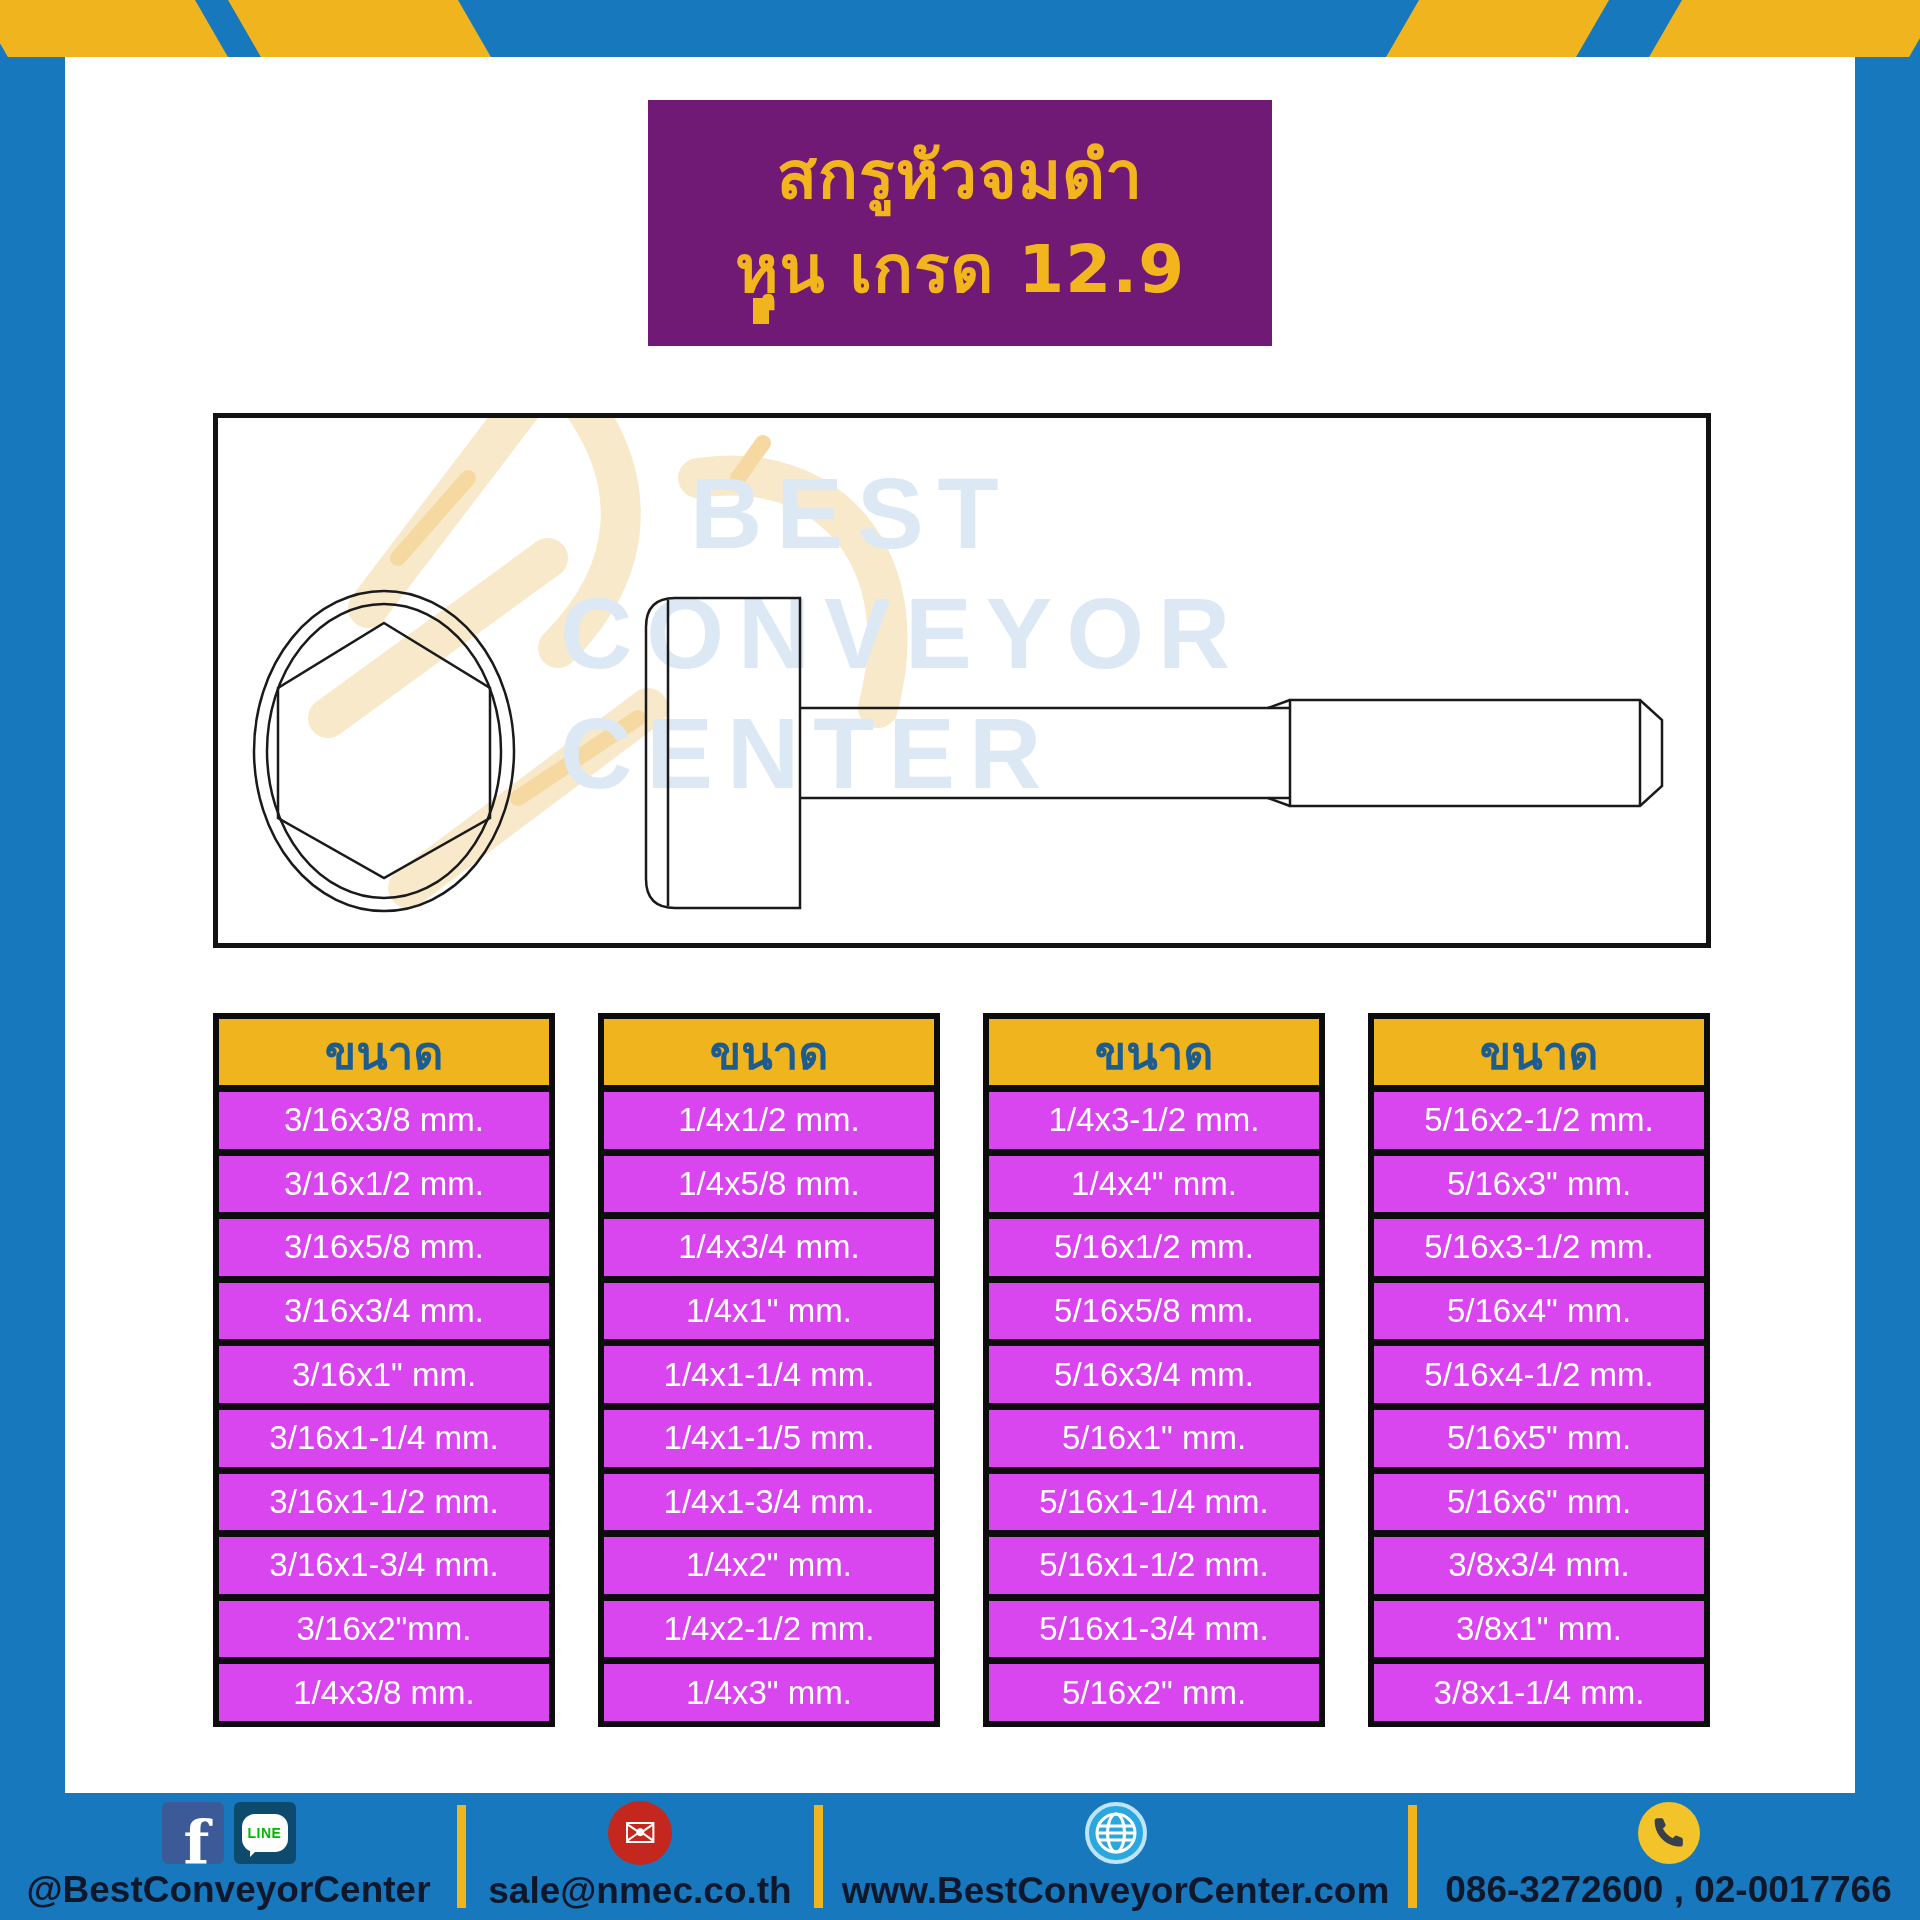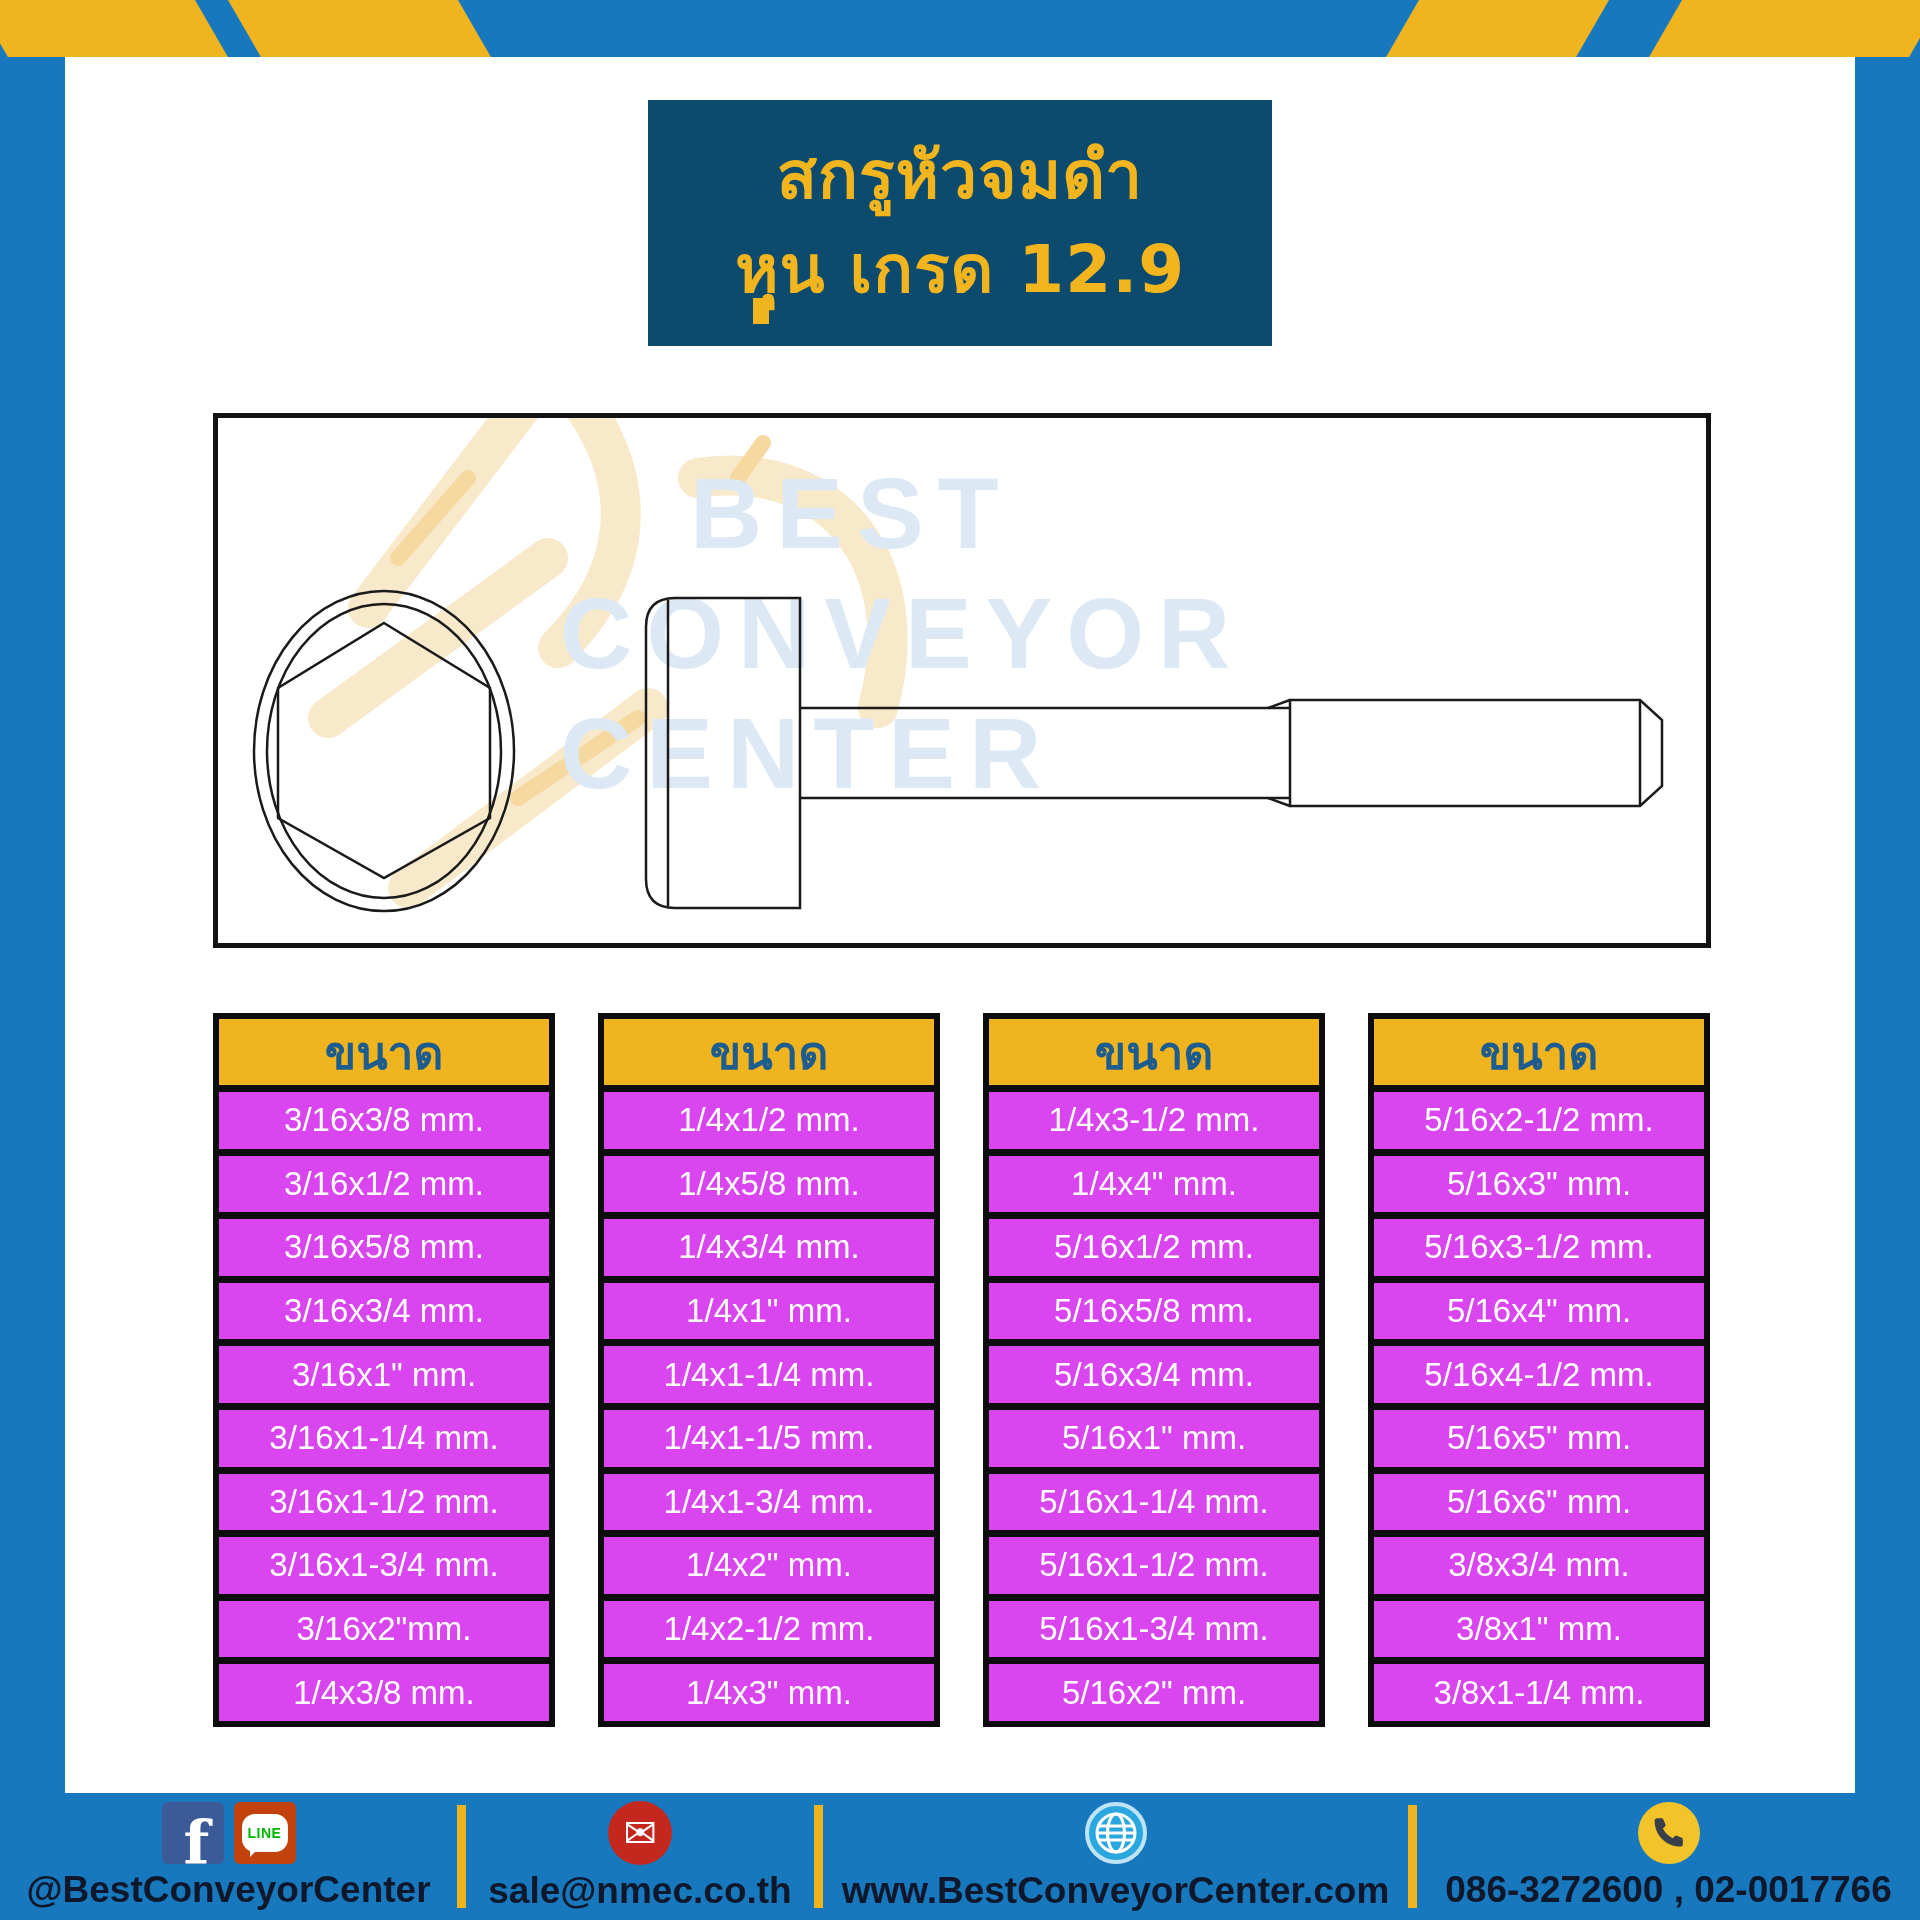--- a/index.html
+++ b/index.html
@@ -10,21 +10,21 @@
   
   .top-band{position:absolute;left:0;top:0;width:1920px;height:57px;background:#1878be;overflow:hidden;}
   .stripe{position:absolute;top:0;height:57px;background:#f0b41e;transform-origin:top left;}
   .stripe.lean-right{transform:skewX(30deg);}
   .stripe.lean-left{transform:skewX(-30deg);}
   .border-left,.border-right{position:absolute;top:57px;width:65px;height:1736px;background:#1878be;}
   .border-left{left:0;}
   .border-right{left:1855px;}
 
   
-  .title-box{position:absolute;left:648px;top:100px;width:624px;height:246px;background:#0c4a6e;
+  .title-box{position:absolute;left:648px;top:100px;width:624px;height:246px;background:#701a75;
              display:flex;flex-direction:column;align-items:center;justify-content:center;}
   .title-line{color:#f2b51d;font-weight:bold;font-size:66px;line-height:1.42;letter-spacing:1px;}
   .logo-fragment{position:absolute;left:753px;top:298px;width:16px;height:26px;background:#f0b41e;z-index:3;}
 
   
   .drawing-box{position:absolute;left:213px;top:405px;width:1488px;height:525px;border:5px solid #121212;
                background:#ffffff;overflow:hidden;margin-top:8px;}
 
   
   .tbl{position:absolute;top:1013px;width:342px;height:714px;background:#0c0c0c;box-sizing:border-box;
@@ -37,21 +37,21 @@
   
   .footer{position:absolute;left:0;top:1793px;width:1920px;height:127px;background:#1878be;
           display:flex;align-items:center;}
   .f-sec{display:flex;flex-direction:column;align-items:center;justify-content:center;gap:5px;height:100%;}
   .f-label{color:#0f172a;font-weight:bold;font-size:37px;white-space:nowrap;}
   .f-divider{flex:none;width:9px;height:103px;background:#f0b41e;}
   .icon-row{display:flex;gap:10px;align-items:center;}
   .fb-icon{width:62px;height:62px;background:#3d5a98;border-radius:6px;position:relative;overflow:hidden;}
   .fb-icon span{position:absolute;left:50%;transform:translateX(-35%);bottom:-14px;color:#fff;
                 font-family:"DejaVu Serif",serif;font-weight:bold;font-size:60px;}
-  .line-icon{width:62px;height:62px;background:#c2410c;border-radius:6px;display:flex;align-items:center;
+  .line-icon{width:62px;height:62px;background:#0c4a6e;border-radius:6px;display:flex;align-items:center;
              justify-content:center;position:relative;}
   .line-bubble{width:46px;height:38px;background:#ffffff;border-radius:13px;display:flex;align-items:center;
                justify-content:center;color:#00b900;font-weight:bold;font-size:14px;letter-spacing:.5px;}
   .line-tail{position:absolute;left:16px;bottom:7px;width:0;height:0;border-left:9px solid #ffffff;
              border-bottom:9px solid transparent;}
   .mail-icon{width:64px;height:64px;border-radius:50%;background:#c3271d;display:flex;align-items:center;
              justify-content:center;color:#ffffff;font-size:40px;font-family:"DejaVu Sans",sans-serif;}
 </style>
 </head>
 <body>

